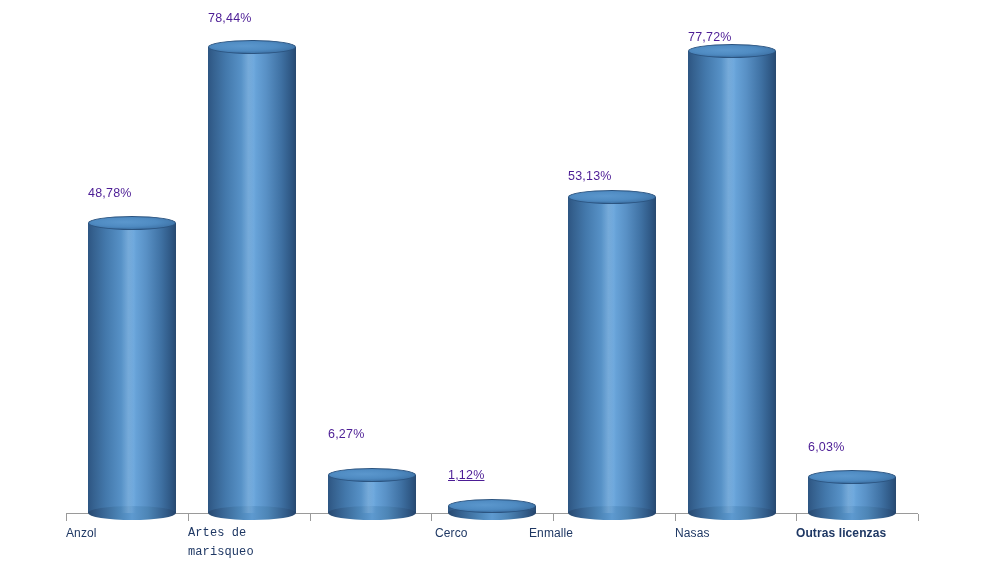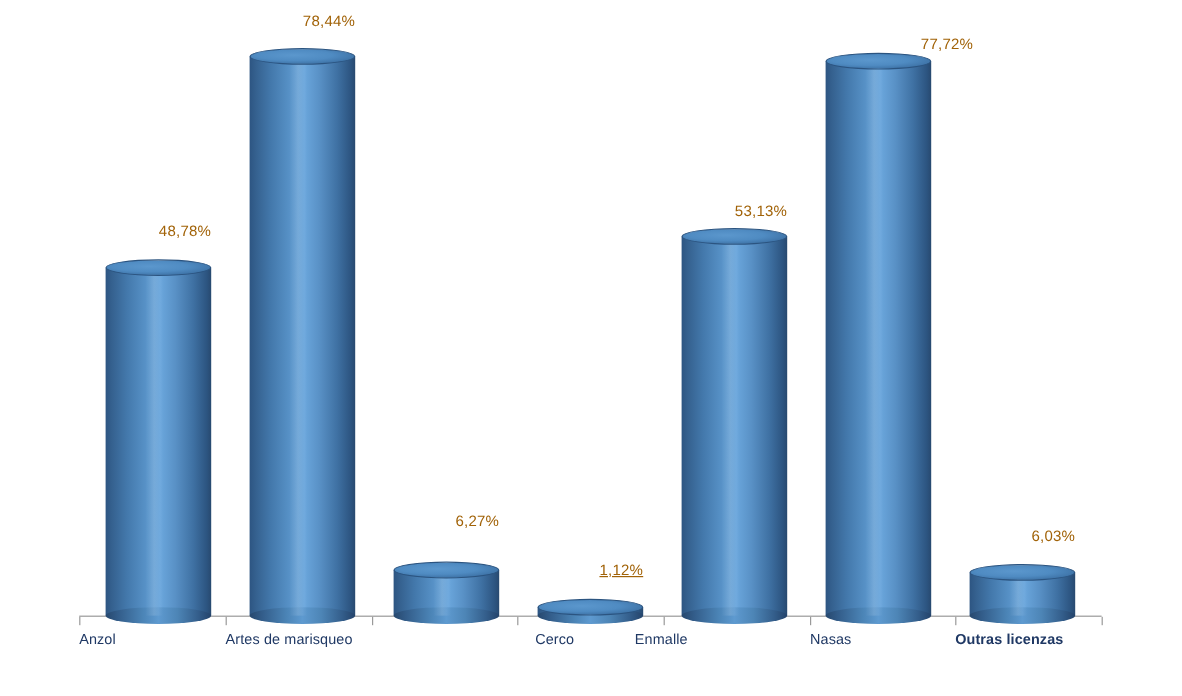--- a/index.html
+++ b/index.html
@@ -116,23 +116,23 @@
         rgba(255,255,255,0.00) 0%,
         rgba(255,255,255,0.13) 50%,
         rgba(255,255,255,0.00) 100%);
     z-index: 2;
     pointer-events: none;
   }
 
   
   .data-label {
     position: absolute;
-    text-align: right;
+    text-align: left;
     font-size: 12.5px;
-    color: #a16207;
+    color: #4c1d95;
     white-space: nowrap;
     letter-spacing: 0.2px;
   }
 
   
   .cat-label {
     position: absolute;
     top: 524px;
     text-align: left;
     font-size: 12px;
@@ -199,45 +199,45 @@
     <div class="data-label" style="left:88px; width:88px; top:186px;">48,78%</div>
 
     <div class="data-label" style="left:208px; width:88px; top:11px;">78,44%</div>
 
     <div class="data-label" style="left:328px; width:88px; top:427px;">6,27%</div>
 
     <div class="data-label" style="left:448px; width:88px; top:468px;text-decoration:underline;">1,12%</div>
 
     <div class="data-label" style="left:568px; width:88px; top:169px;">53,13%</div>
 
-    <div class="data-label" style="left:723px; width:88px; top:30px;">77,72%</div>
+    <div class="data-label" style="left:688px; width:88px; top:30px;">77,72%</div>
 
     <div class="data-label" style="left:808px; width:88px; top:440px;">6,03%</div>
 
     <div class="axis-line"></div>
 
     <div class="axis-tick" style="left:66px;"></div>
     <div class="axis-tick" style="left:188px;"></div>
     <div class="axis-tick" style="left:310px;"></div>
     <div class="axis-tick" style="left:431px;"></div>
     <div class="axis-tick" style="left:553px;"></div>
     <div class="axis-tick" style="left:675px;"></div>
     <div class="axis-tick" style="left:796px;"></div>
     <div class="axis-tick" style="left:918px;"></div>
 
     <div class="cat-label" style="left:66px; width:122px;">
       <div>Anzol</div>
     </div>
 
-    <div class="cat-label" style="left:188px; width:122px;">
+    <div class="cat-label" style="left:188px; width:122px;font-family:Liberation Mono, monospace;">
       <div>Artes de marisqueo</div>
     </div>
 
 
-    <div class="cat-label" style="left:446px; width:122px;">
+    <div class="cat-label" style="left:435px; width:122px;">
       <div>Cerco</div>
     </div>
 
     <div class="cat-label" style="left:529px; width:122px;">
       <div>Enmalle</div>
     </div>
 
     <div class="cat-label" style="left:675px; width:121px;">
       <div>Nasas</div>
     </div>

